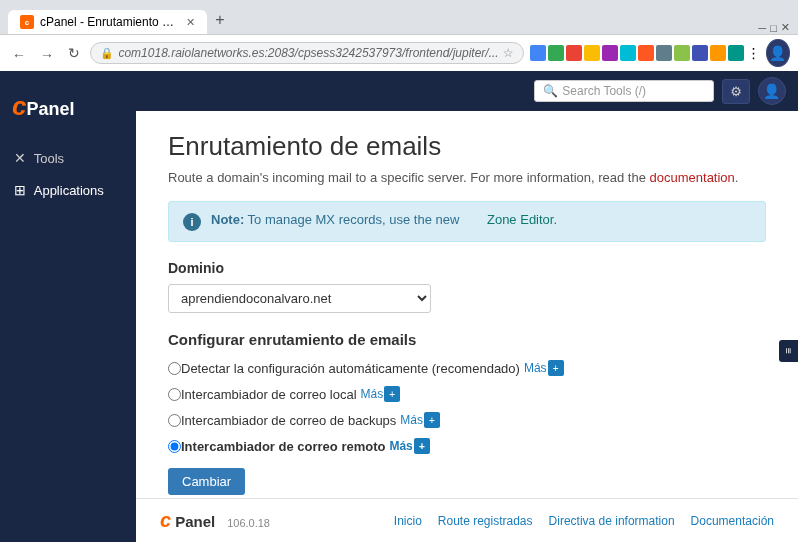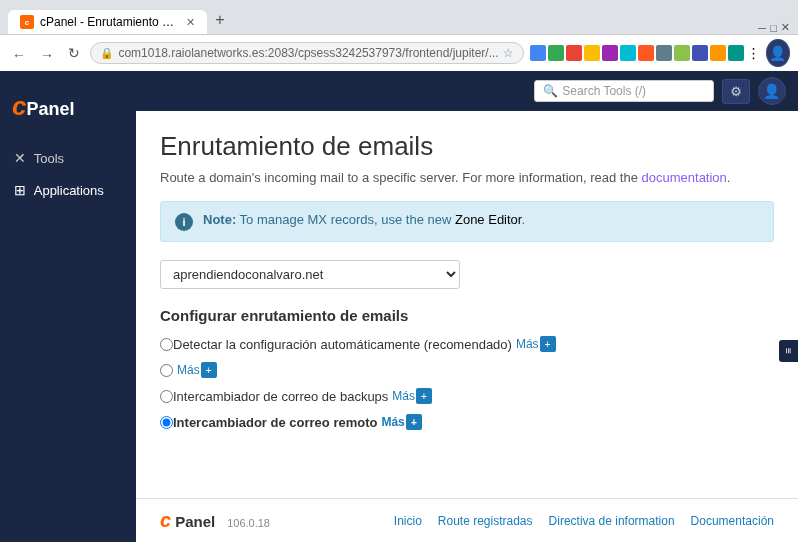--- a/index.html
+++ b/index.html
@@ -10,50 +10,50 @@
     .tab-bar { display: flex; align-items: flex-end; padding: 6px 0 0 8px; background: #dee1e6; }
     .tab { background: #fff; border-radius: 6px 6px 0 0; padding: 5px 12px; font-size: 12px; display: flex; align-items: center; gap: 6px; min-width: 160px; }
     .tab-favicon { width: 14px; height: 14px; background: #f60; border-radius: 2px; display: flex; align-items: center; justify-content: center; font-size: 8px; color: white; font-weight: bold; }
     .tab-close { margin-left: auto; color: #666; cursor: pointer; font-size: 11px; }
     .new-tab-btn { background: none; border: none; padding: 5px 8px; cursor: pointer; font-size: 16px; color: #555; }
     .address-bar { background: #fff; margin: 0; padding: 4px 8px; display: flex; align-items: center; gap: 6px; border-top: 1px solid #ccc; }
     .nav-btn { background: none; border: none; cursor: pointer; font-size: 14px; color: #555; padding: 2px 4px; }
     .nav-btn:disabled { color: #bbb; }
     .url-box { flex: 1; background: #f1f3f4; border: 1px solid #ccc; border-radius: 20px; padding: 3px 10px; font-size: 12px; color: #333; display: flex; align-items: center; gap: 4px; }
     .url-box span { color: #666; }
-    .url-text { color: #333; font-size: 12px; }
+    .url-text { color: #333; font-size: 12px; font-style: italic; }
 
     
     .app-body { display: flex; flex: 1; overflow: hidden; }
 
     
     .sidebar { width: 136px; background: #1a2744; color: white; flex-shrink: 0; display: flex; flex-direction: column; padding-top: 10px; }
     .sidebar-logo { padding: 10px 12px 20px; }
     .sidebar-item { display: flex; align-items: center; gap: 8px; padding: 8px 14px; color: #ccc; cursor: pointer; font-size: 13px; }
     .sidebar-item .icon { font-size: 14px; }
 
     
     .main-area { flex: 1; display: flex; flex-direction: column; overflow: hidden; }
     .top-bar { background: #1a2744; padding: 6px 12px; display: flex; align-items: center; justify-content: flex-end; gap: 8px; }
     .search-tools { background: #fff; border: 1px solid #ccc; border-radius: 3px; padding: 3px 8px; font-size: 12px; width: 180px; display: flex; align-items: center; gap: 4px; color: #999; }
     .top-icon-btn { background: #2a3a6a; border: 1px solid #3a4a7a; border-radius: 3px; padding: 4px 7px; color: #ccc; cursor: pointer; font-size: 13px; }
     .user-icon { background: #2a3a6a; border: 1px solid #3a4a7a; border-radius: 50%; width: 28px; height: 28px; display: flex; align-items: center; justify-content: center; color: #ccc; font-size: 14px; cursor: pointer; }
 
     
-    .content { flex: 1; padding: 20px 24px; overflow-y: auto; background: #fff; }
+    .content { flex: 1; padding: 20px 32px; overflow-y: auto; background: #fff; }
     .page-title { font-size: 26px; color: #333; margin-bottom: 8px; font-weight: normal; }
     .page-desc { font-size: 13px; color: #555; margin-bottom: 16px; }
-    .page-desc a { color: #8b5cf6; text-decoration: none; }
+    .page-desc a { color: #b91c1c; text-decoration: none; }
 
     .info-box { background: #d9edf7; border: 1px solid #bce8f1; border-radius: 3px; padding: 10px 14px; display: flex; align-items: flex-start; gap: 10px; margin-bottom: 18px; font-size: 13px; color: #31708f; }
     .info-icon { width: 18px; height: 18px; background: #31708f; border-radius: 50%; color: white; display: flex; align-items: center; justify-content: center; font-size: 11px; font-weight: bold; flex-shrink: 0; margin-top: 1px; }
-    .info-box a { color: #000000; }
+    .info-box a { color: #0f766e; margin-left: 24px; }
 
     .section-label { font-size: 14px; font-weight: bold; color: #333; margin-bottom: 8px; }
-    .domain-select { width: 300px; padding: 5px 8px; border: 1px solid #ccc; border-radius: 3px; font-size: 13px; color: #333; background: #fff; margin-bottom: 18px; }
+    .domain-select { width: 263px; padding: 5px 8px; border: 1px solid #ccc; border-radius: 3px; font-size: 13px; color: #333; background: #fff; margin-bottom: 18px; }
 
     .config-section-label { font-size: 15px; font-weight: bold; color: #333; margin-bottom: 12px; }
     .radio-group { display: flex; flex-direction: column; gap: 10px; margin-bottom: 14px; }
     .radio-item { display: flex; align-items: center; font-size: 13px; color: #333; }
     .radio-item input[type="radio"] { cursor: pointer; }
     .radio-item.selected { font-weight: bold; }
     .mas-link { color: #1a7cba; font-size: 12px; margin-left: 4px; text-decoration: none; cursor: pointer; display: inline-flex; align-items: center; gap: 1px; }
     .mas-box { display: inline-flex; align-items: center; justify-content: center; width: 16px; height: 16px; background: #1a7cba; color: white; font-size: 10px; border-radius: 2px; }
 
     .btn-cambiar { background: #337ab7; color: white; border: none; border-radius: 3px; padding: 6px 14px; font-size: 13px; cursor: pointer; margin-bottom: 10px; }
@@ -156,39 +156,41 @@
 
         <div class="info-box">
           <div class="info-icon">i</div>
           <span>
             <strong>Note:</strong>
             <span>To manage MX records, use the new</span>
             <a>Zone Editor</a>.
           </span>
         </div>
 
+        <div class="section-label">Dominio</div>
         <select class="domain-select">
           <option>aprendiendoconalvaro.net</option>
         </select>
 
         <div class="config-section-label">Configurar enrutamiento de emails</div>
 
         <div class="radio-group">
 
           <div class="radio-item">
             <input type="radio" name="routing" id="opt-auto" style="">
             <label for="opt-auto">Detectar la configuración automáticamente (recomendado)</label>
             <a class="mas-link">
               <span>Más</span>
               <span class="mas-box">+</span>
             </a>
           </div>
 
           <div class="radio-item">
             <input type="radio" name="routing" id="opt-local" style="">
+            <label for="opt-local">Intercambiador de correo local</label>
             <a class="mas-link">
               <span>Más</span>
               <span class="mas-box">+</span>
             </a>
           </div>
 
           <div class="radio-item">
             <input type="radio" name="routing" id="opt-backup" style="">
             <label for="opt-backup">Intercambiador de correo de backups</label>
             <a class="mas-link">
@@ -200,20 +202,21 @@
           <div class="radio-item selected">
             <input type="radio" name="routing" id="opt-remote" checked="" style="">
             <label for="opt-remote">Intercambiador de correo remoto</label>
             <a class="mas-link">
               <span>Más</span>
               <span class="mas-box">+</span>
             </a>
           </div>
         </div>
 
+        <button class="btn-cambiar">Cambiar</button>
         
 
       </div>
 
       <div class="footer">
         <div style="display:flex;align-items:baseline;gap:4px;">
           <span style="color:#f60;font-size:20px;font-weight:900;font-style:italic;">c</span>
           <span style="color:#333;font-size:15px;font-weight:bold;">Panel</span>
           <span style="font-size:11px;color:#888;margin-left:8px;">106.0.18</span>
         </div>

